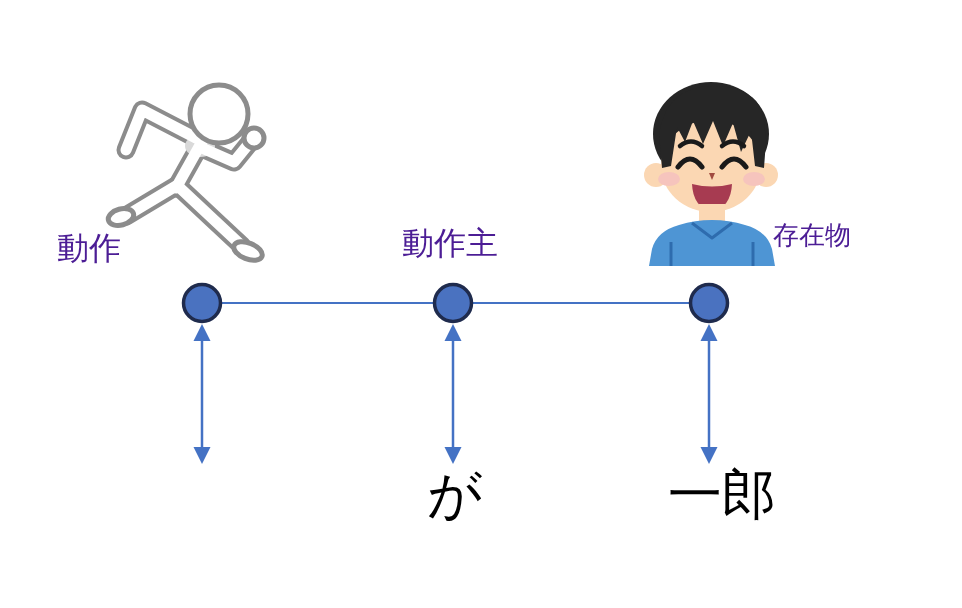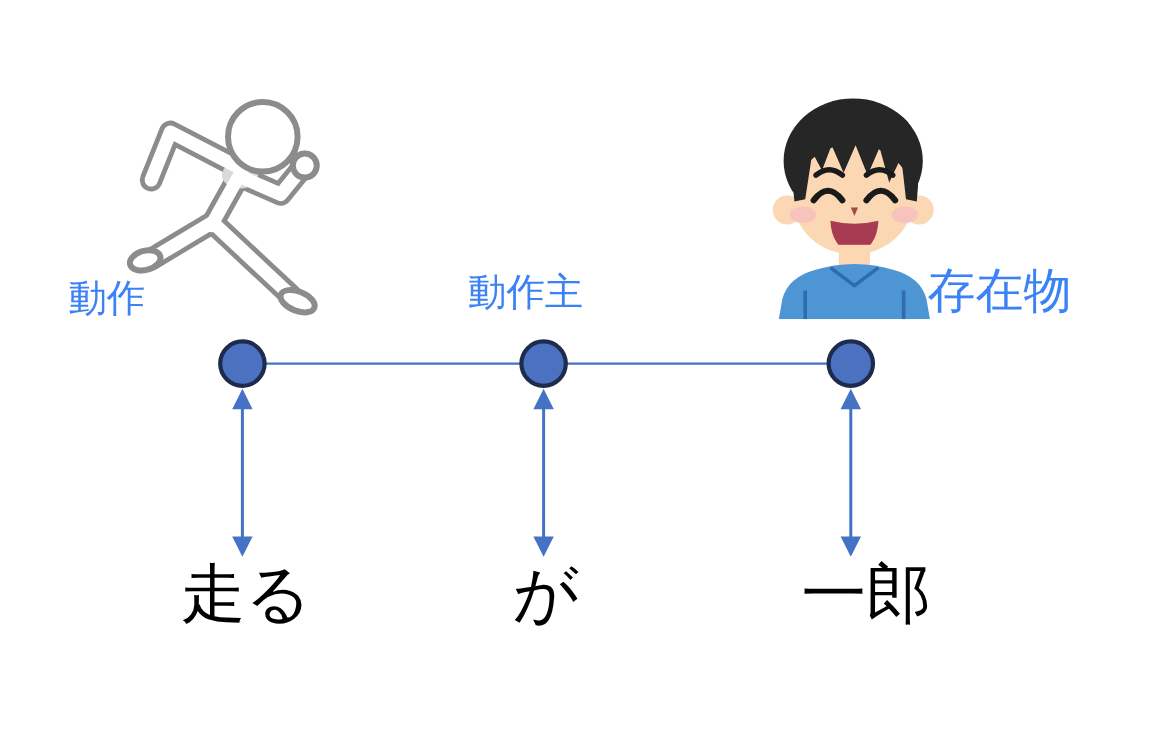--- a/index.html
+++ b/index.html
@@ -1,26 +1,26 @@
 <!DOCTYPE html>
 <html><head>
 <meta charset="utf-8">
 <style>
   html,body{margin:0;padding:0;background:#fff;}
   #canvas{
     position:relative;width:962px;height:608px;background:#ffffff;
     overflow:hidden;font-family:"Liberation Sans",sans-serif;
   }
   .role-label{
-    position:absolute;color:#3b82f6;font-size:32px;line-height:1.1;
+    position:absolute;color:#4c1d95;font-size:32px;line-height:1.1;
     font-family:"Liberation Sans","DejaVu Sans",sans-serif;white-space:nowrap;
   }
   #label-dosa{left:57px;top:231px;}
-  #label-dosashu{left:390px;top:226px;text-align:center;}
-  #label-sonzaibutsu{left:773px;top:221px;font-size:40px;}
+  #label-dosashu{left:402px;top:226px;text-align:center;}
+  #label-sonzaibutsu{left:773px;top:221px;font-size:26px;}
   .word{
     position:absolute;color:#000;font-size:54px;line-height:1;top:468px;
     font-family:"Liberation Serif","DejaVu Serif",serif;white-space:nowrap;
     transform:translateX(-50%);
   }
   #word-hashiru{left:205px;}
   #word-ga{left:455px;}
   #word-ichiro{left:710px;margin-left:12px;}
   .illu{position:absolute;}
   #runner{left:104px;top:66px;}
@@ -103,17 +103,16 @@
 
     <circle cx="202" cy="303" r="18.5" fill="#4a72c0" stroke="#1f2b4d" stroke-width="3.5"></circle>
     <circle cx="453" cy="303" r="18.5" fill="#4a72c0" stroke="#1f2b4d" stroke-width="3.5"></circle>
     <circle cx="709" cy="303" r="18.5" fill="#4a72c0" stroke="#1f2b4d" stroke-width="3.5"></circle>
   </svg>
 
   <div id="label-dosa" class="role-label">動作</div>
   <div id="label-dosashu" class="role-label">動作主</div>
   <div id="label-sonzaibutsu" class="role-label">存在物</div>
 
-  <div id="word-hashiru" class="word">走る</div>
   <div id="word-ga" class="word">が</div>
   <div id="word-ichiro" class="word">一郎</div>
 
 </div>
 
 </body></html>

